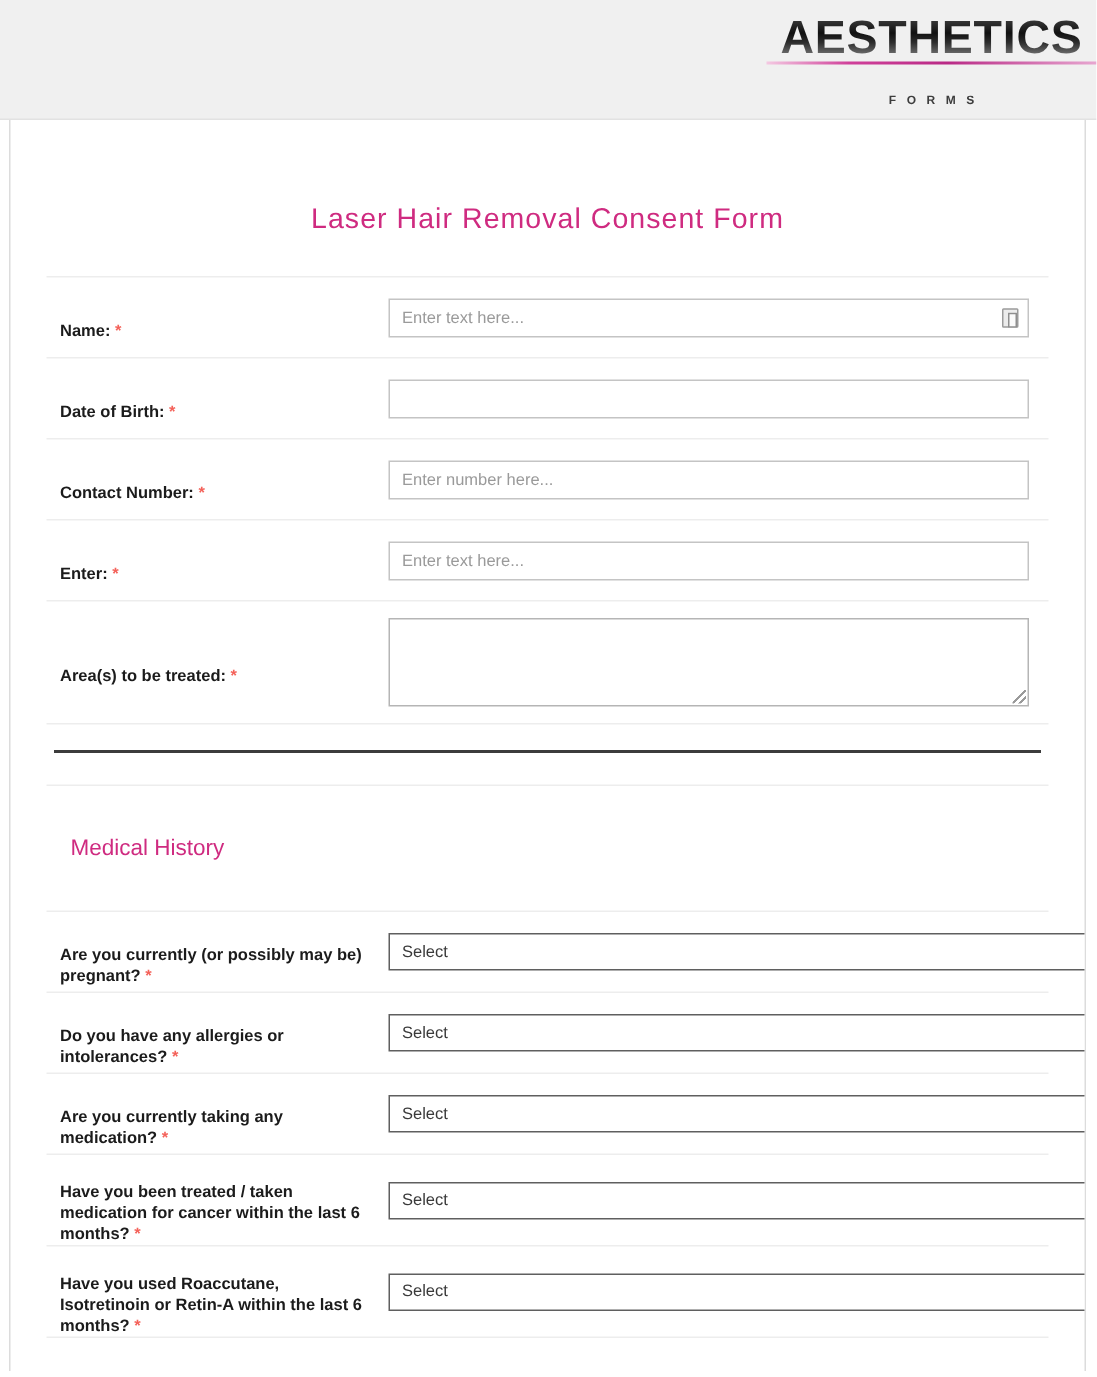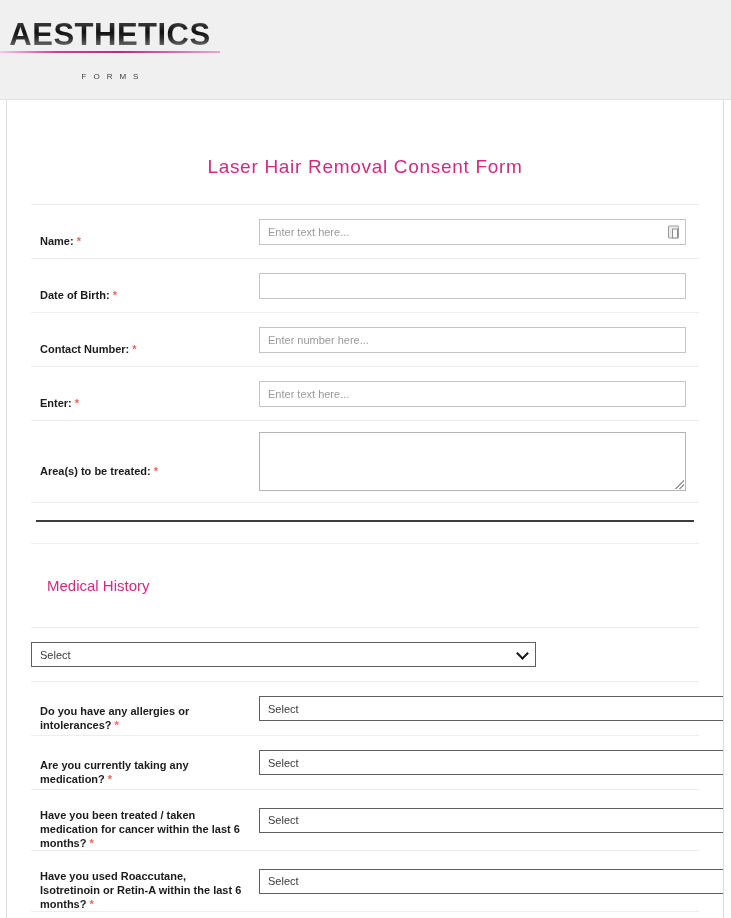--- a/index.html
+++ b/index.html
@@ -9,26 +9,26 @@
     width: 731px;
     height: 918px;
     overflow: hidden;
     background: #ffffff;
     font-family: "Liberation Sans", sans-serif;
   }
 
   
   .header-band {
     position: relative;
-    height: 100px;
+    height: 80px;
     background: #f0f0f0;
     border-bottom: 1px solid #e2e2e2;
     display: flex;
     align-items: center;
-    justify-content: flex-start;
+    justify-content: flex-end;
   }
   .logo {
     text-align: center;
     line-height: 1;
     user-select: none;
   }
   .logo-main {
     display: block;
     font-family: "Liberation Sans", sans-serif;
     font-weight: bold;
@@ -44,21 +44,21 @@
     display: block;
     width: 220px;
     height: 2px;
     margin: 1px auto 0 auto;
     background: linear-gradient(90deg, #f4c9e2 0%, #d0409a 25%, #b92a86 55%, #e7a6d0 100%);
   }
   .logo-sub {
     display: block;
     margin-top: 20px;
     font-size: 8px;
-    font-weight: normal;
+    font-weight: bold;
     letter-spacing: 7px;
     color: #3d3d3d;
     padding-left: 7px;
   }
 
   
   .page-wrap {
     position: relative;
     height: 834px;
     background: #fff;
@@ -296,20 +296,24 @@
         </div>
       </div>
 
       <div class="spacer-row"></div>
       <hr class="hr-dark">
       <div class="gap-after-hr"></div>
 
       <h2 class="section-head">Medical History</h2>
 
       <div class="row">
+        <div class="row-label">
+          <span>Are you currently (or possibly may be) pregnant?</span>
+          <span class="req">*</span>
+        </div>
         <div class="row-field">
           <div class="select-box">
             <span>Select</span>
             <span class="chevron"></span>
           </div>
         </div>
       </div>
 
       <div class="row">
         <div class="row-label">

